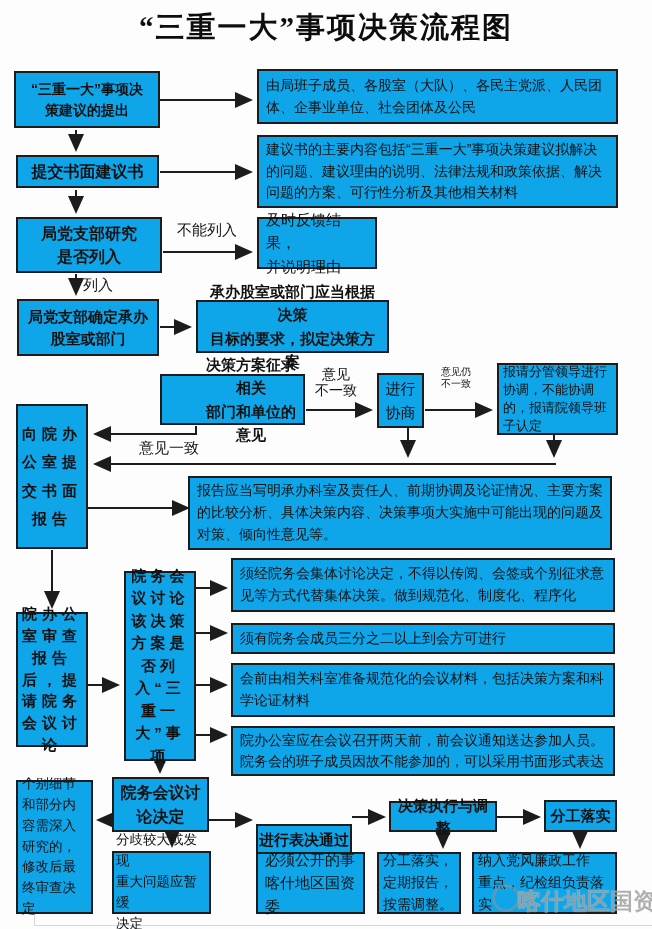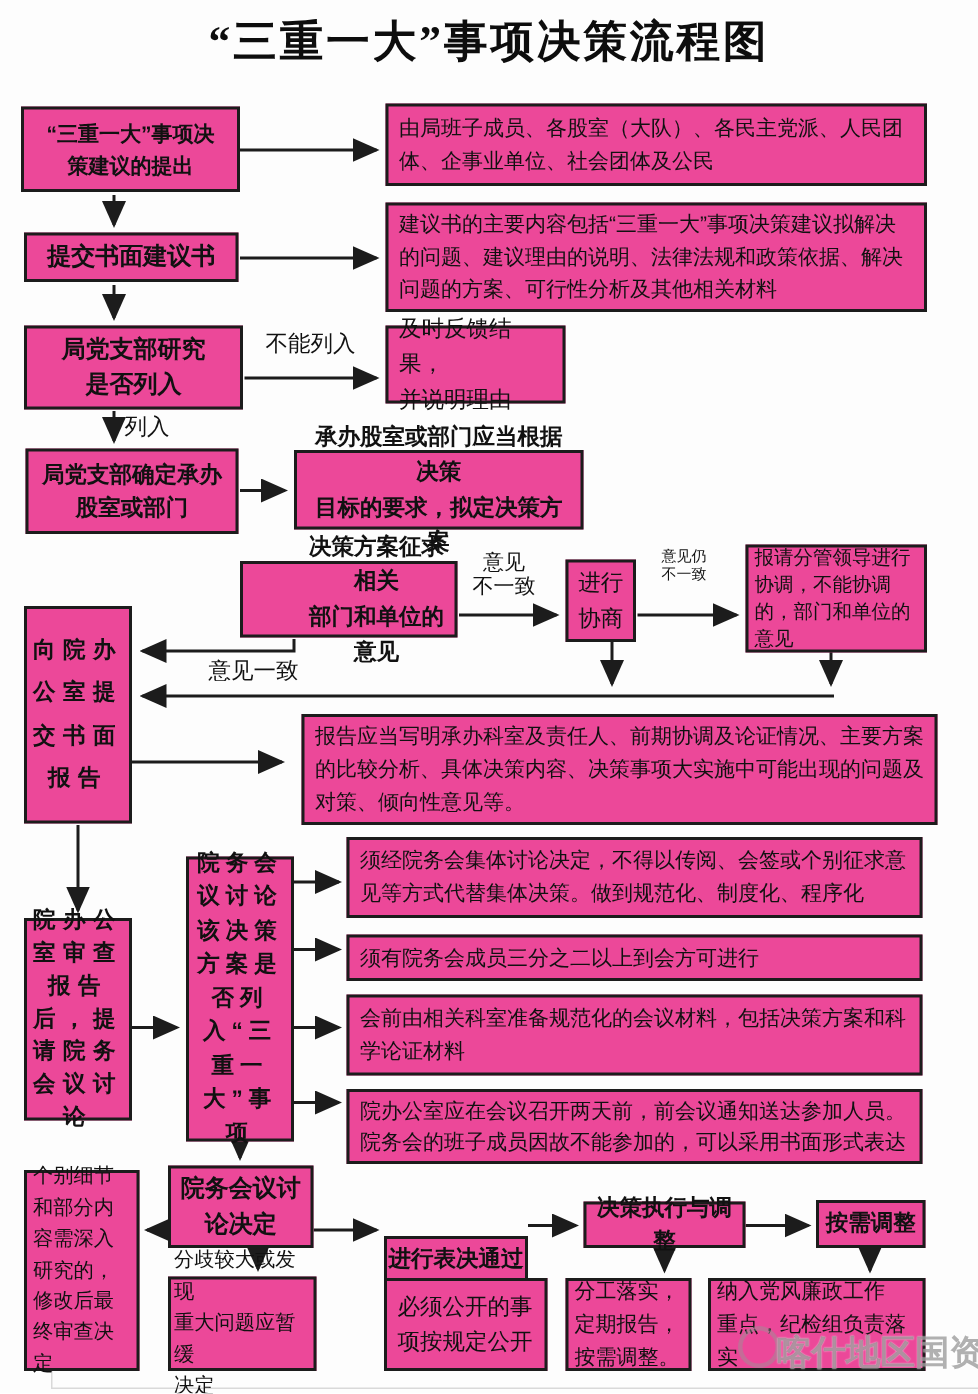--- a/index.html
+++ b/index.html
@@ -3,21 +3,21 @@
 <meta charset="utf-8">
 <style>
   html,body{margin:0;padding:0;background:#ffffff;}
   #canvas{
     position:relative;width:652px;height:929px;background:#fdfdfd;overflow:hidden;
     font-family:"Liberation Sans",sans-serif;color:#111;
   }
   #edges{position:absolute;left:0;top:0;z-index:1;}
   .edge{stroke:#1c1c1c;stroke-width:2;fill:none;}
   .node,.note{
-    position:absolute;z-index:2;background:#ec4899;border:2px solid #1c1c1c;
+    position:absolute;z-index:2;background:#0ea5e9;border:2px solid #1c1c1c;
     display:flex;align-items:center;justify-content:center;
     white-space:pre-line;box-sizing:border-box;line-height:1.45;
   }
   .node{font-weight:bold;text-align:center;font-size:16px;}
   .note{font-weight:normal;text-align:left;justify-content:flex-start;padding:3px 7px;font-size:14px;line-height:1.55;}
   .note.center{justify-content:center;text-align:center;}
   .note.boldtxt{font-weight:bold;}
   .vbox{letter-spacing:5px;line-height:1.45;font-size:15px;padding:2px;}
   .lbl{position:absolute;z-index:3;font-size:15px;white-space:pre-line;line-height:1.15;background:transparent;}
   .title{
@@ -89,44 +89,44 @@
   <div class="node" style="left:17px;top:299px;width:142px;height:57px;font-size:15px;">局党支部确定承办
 股室或部门</div>
   <div class="node vbox" style="left:16px;top:404px;width:72px;height:145px;line-height:1.9;">向院办公室提交书面报告</div>
   <div class="node vbox" style="left:16px;top:612px;width:72px;height:135px;">院办公室审查报告后，提请院务会议讨论</div>
   <div class="node vbox" style="left:124px;top:571px;width:72px;height:190px;letter-spacing:4px;line-height:1.5;">院务会议讨论该决策方案是否列入“三重一大”事项</div>
 
   <div class="node" style="left:112px;top:777px;width:97px;height:55px;">院务会议讨
 论决定</div>
   <div class="node" style="left:256px;top:824px;width:96px;height:32px;font-size:15px;">进行表决通过</div>
   <div class="node" style="left:389px;top:801px;width:108px;height:31px;font-size:15px;padding:0 1px;">决策执行与调整</div>
-  <div class="node" style="left:544px;top:800px;width:73px;height:32px;font-size:15px;">按需调整</div>
+  <div class="node" style="left:544px;top:800px;width:73px;height:32px;font-size:15px;">分工落实</div>
 
   <div class="note" style="left:257px;top:69px;width:361px;height:55px;">由局班子成员、各股室（大队）、各民主党派、人民团体、企事业单位、社会团体及公民</div>
   <div class="note" style="left:257px;top:135px;width:361px;height:73px;">建议书的主要内容包括“三重一大”事项决策建议拟解决的问题、建议理由的说明、法律法规和政策依据、解决问题的方案、可行性分析及其他相关材料</div>
   <div class="note" style="left:257px;top:217px;width:120px;height:52px;font-size:15px;">及时反馈结果，
 并说明理由</div>
   <div class="note boldtxt center" style="left:196px;top:300px;width:193px;height:53px;font-size:15px;">承办股室或部门应当根据决策
 目标的要求，拟定决策方案</div>
   <div class="note boldtxt center" style="left:160px;top:374px;width:145px;height:51px;font-size:15px;padding-left:44px;">决策方案征求相关
 部门和单位的意见</div>
   <div class="note center" style="left:377px;top:373px;width:47px;height:55px;font-size:15px;padding:0;">进行
 协商</div>
-  <div class="note" style="left:497px;top:363px;width:121px;height:72px;font-size:13px;line-height:1.4;padding:2px 4px;">报请分管领导进行协调，不能协调的，部门和单位的意见</div>
-  <div class="note" style="left:201px;top:476px;width:424px;height:74px;">报告应当写明承办科室及责任人、前期协调及论证情况、主要方案的比较分析、具体决策内容、决策事项大实施中可能出现的问题及对策、倾向性意见等。</div>
+  <div class="note" style="left:497px;top:363px;width:121px;height:72px;font-size:13px;line-height:1.4;padding:2px 4px;">报请分管领导进行协调，不能协调的，报请院领导班子认定</div>
+  <div class="note" style="left:188px;top:476px;width:424px;height:74px;">报告应当写明承办科室及责任人、前期协调及论证情况、主要方案的比较分析、具体决策内容、决策事项大实施中可能出现的问题及对策、倾向性意见等。</div>
   <div class="note" style="left:231px;top:558px;width:384px;height:54px;">须经院务会集体讨论决定，不得以传阅、会签或个别征求意见等方式代替集体决策。做到规范化、制度化、程序化</div>
   <div class="note" style="left:231px;top:663px;width:384px;height:54px;">会前由相关科室准备规范化的会议材料，包括决策方案和科学论证材料</div>
   <div class="note" style="left:231px;top:623px;width:384px;height:31px;">须有院务会成员三分之二以上到会方可进行</div>
   <div class="note" style="left:231px;top:726px;width:384px;height:50px;line-height:1.5;">院办公室应在会议召开两天前，前会议通知送达参加人员。院务会的班子成员因故不能参加的，可以采用书面形式表达</div>
   <div class="note" style="left:16px;top:780px;width:77px;height:134px;font-size:13.5px;padding:3px 4px;">个别细节和部分内容需深入研究的，修改后最终审查决定</div>
   <div class="note" style="left:112px;top:851px;width:99px;height:63px;font-size:13.5px;padding:2px 2px;">分歧较大或发现
 重大问题应暂缓
 决定</div>
   <div class="note" style="left:256px;top:852px;width:109px;height:62px;font-size:15px;">必须公开的事
-项按规定公开</div>
+喀什地区国资委</div>
   <div class="note" style="left:377px;top:852px;width:84px;height:62px;padding:2px 4px;">分工落实，
 定期报告，
 按需调整。</div>
   <div class="note" style="left:472px;top:852px;width:145px;height:62px;padding:2px 4px;">纳入党风廉政工作
 重点，纪检组负责落
 实</div>
 
   <div class="lbl" style="left:168px;top:221px;width:78px;text-align:center;">不能列入</div>
   <div class="lbl" style="left:83px;top:276px;width:40px;">列入</div>
   <div class="lbl" style="left:302px;top:366px;width:68px;text-align:center;font-size:14px;">意见

